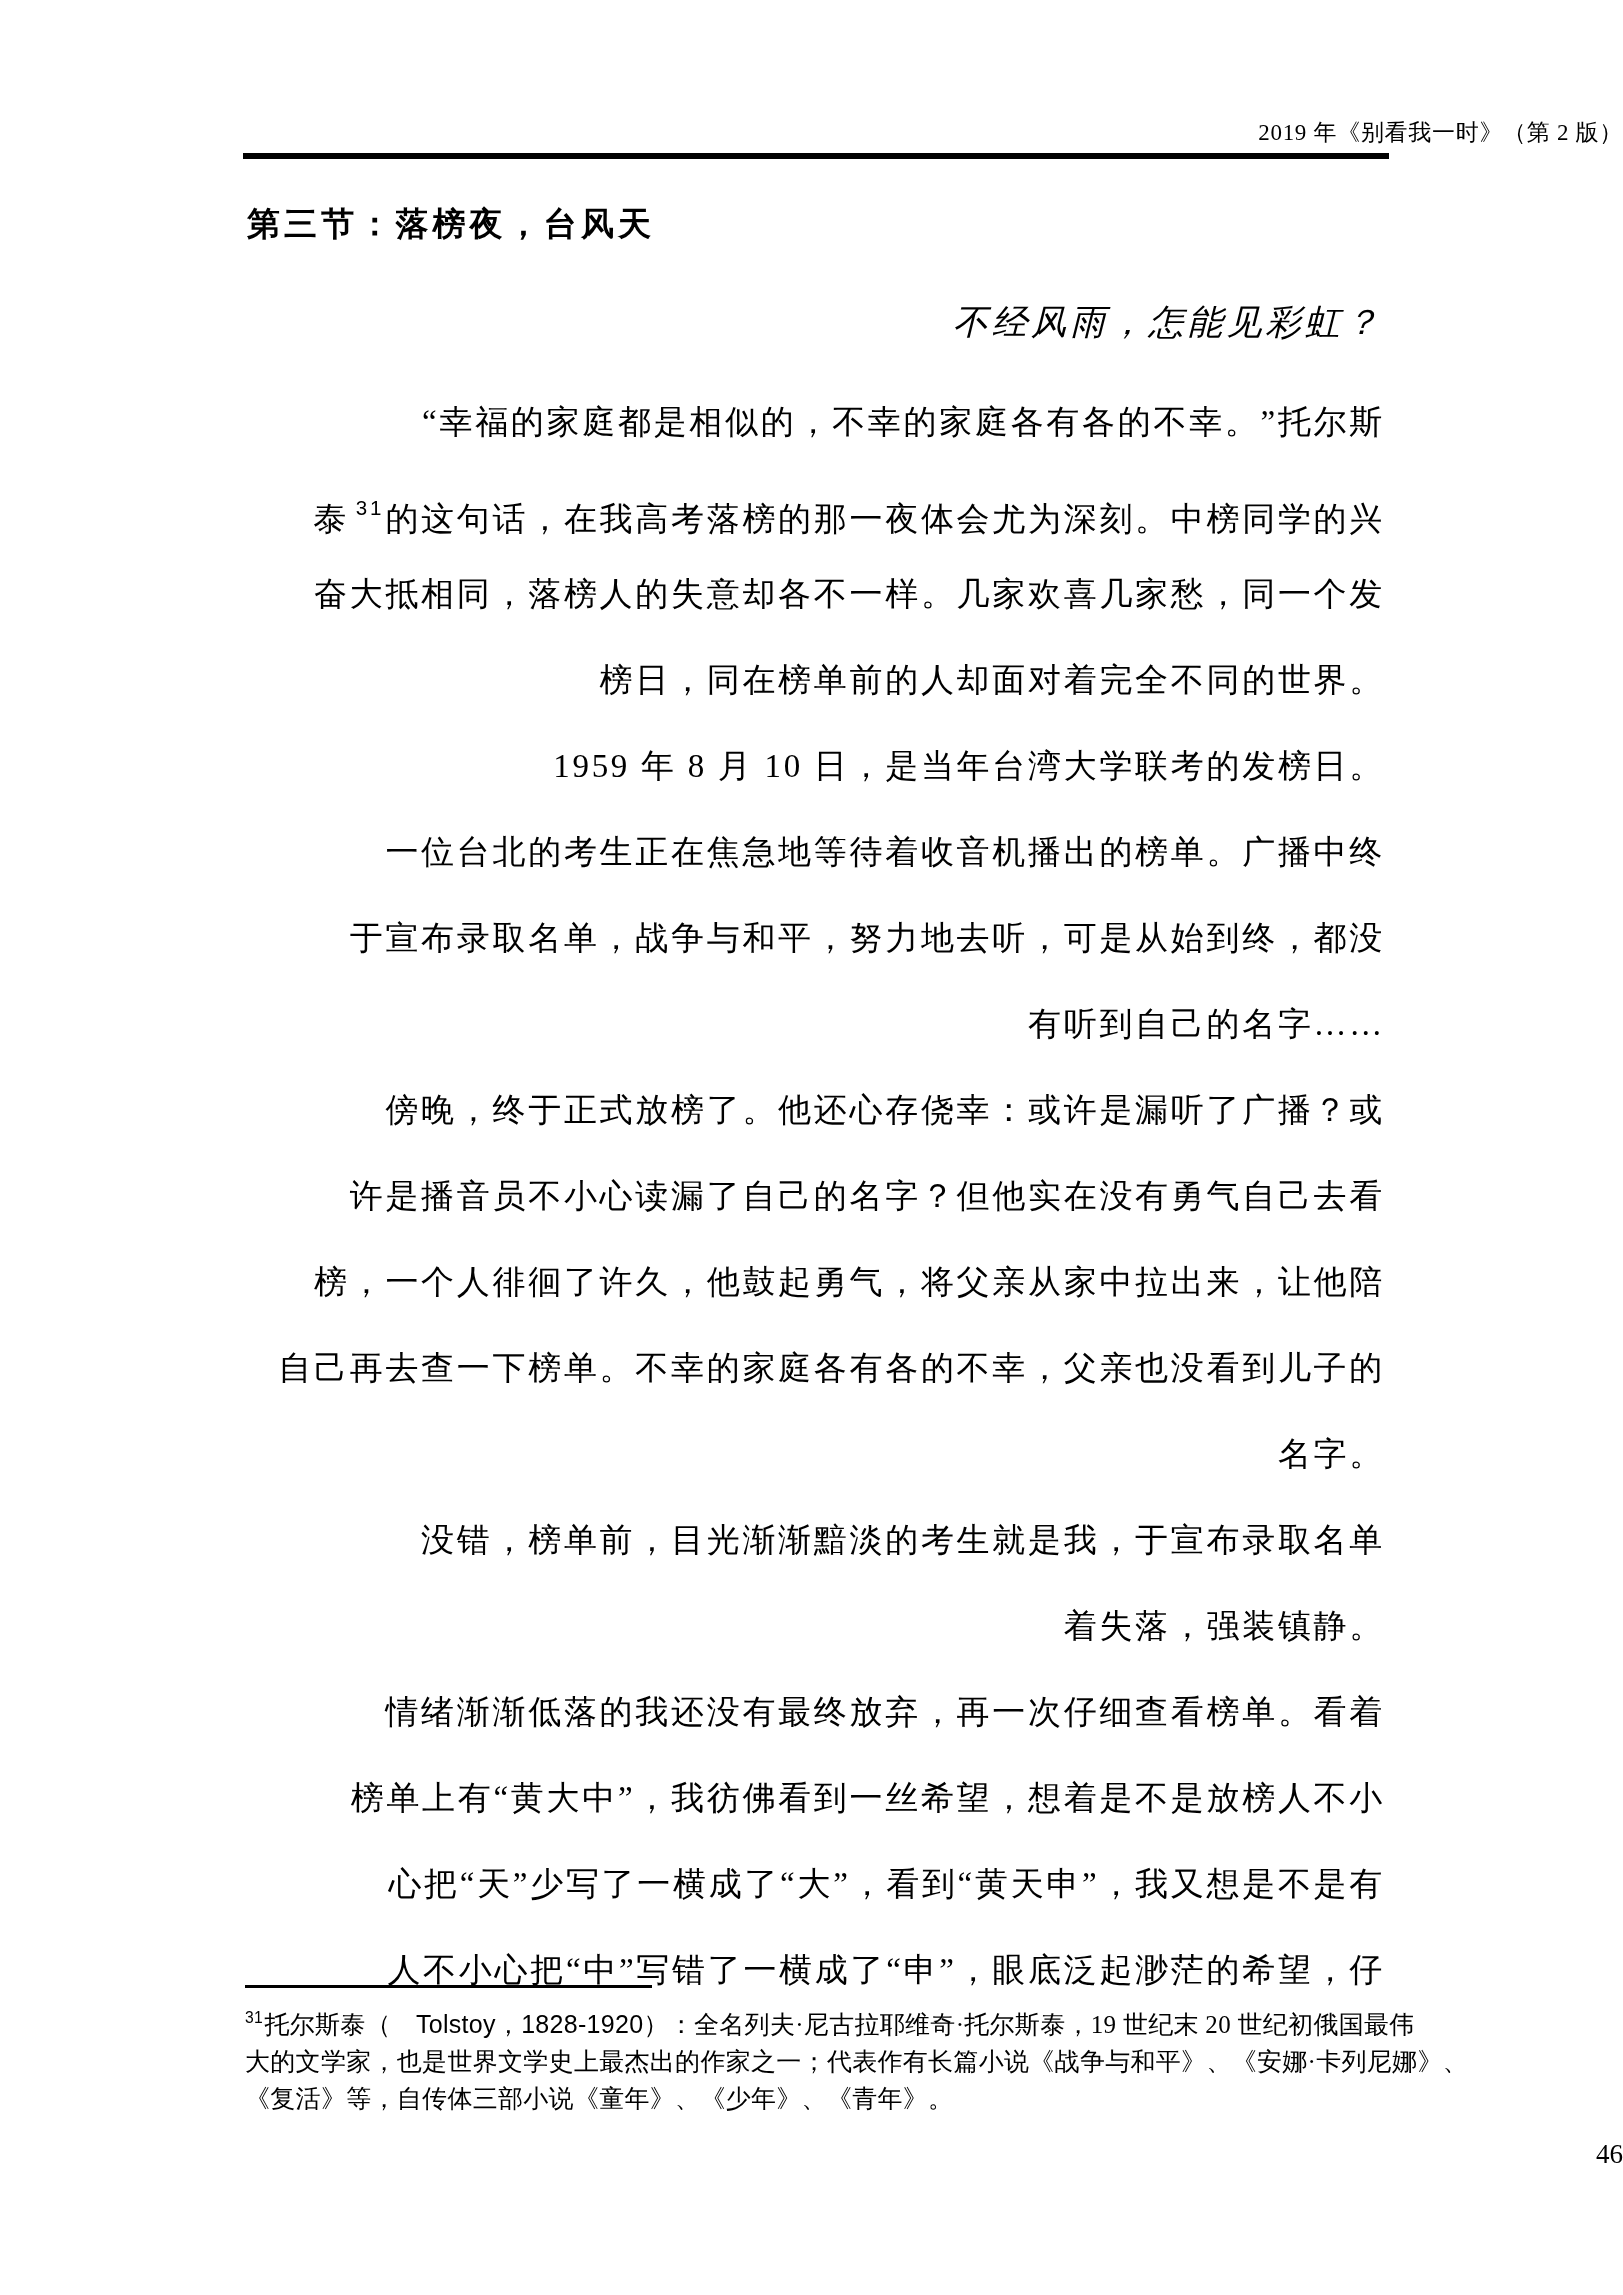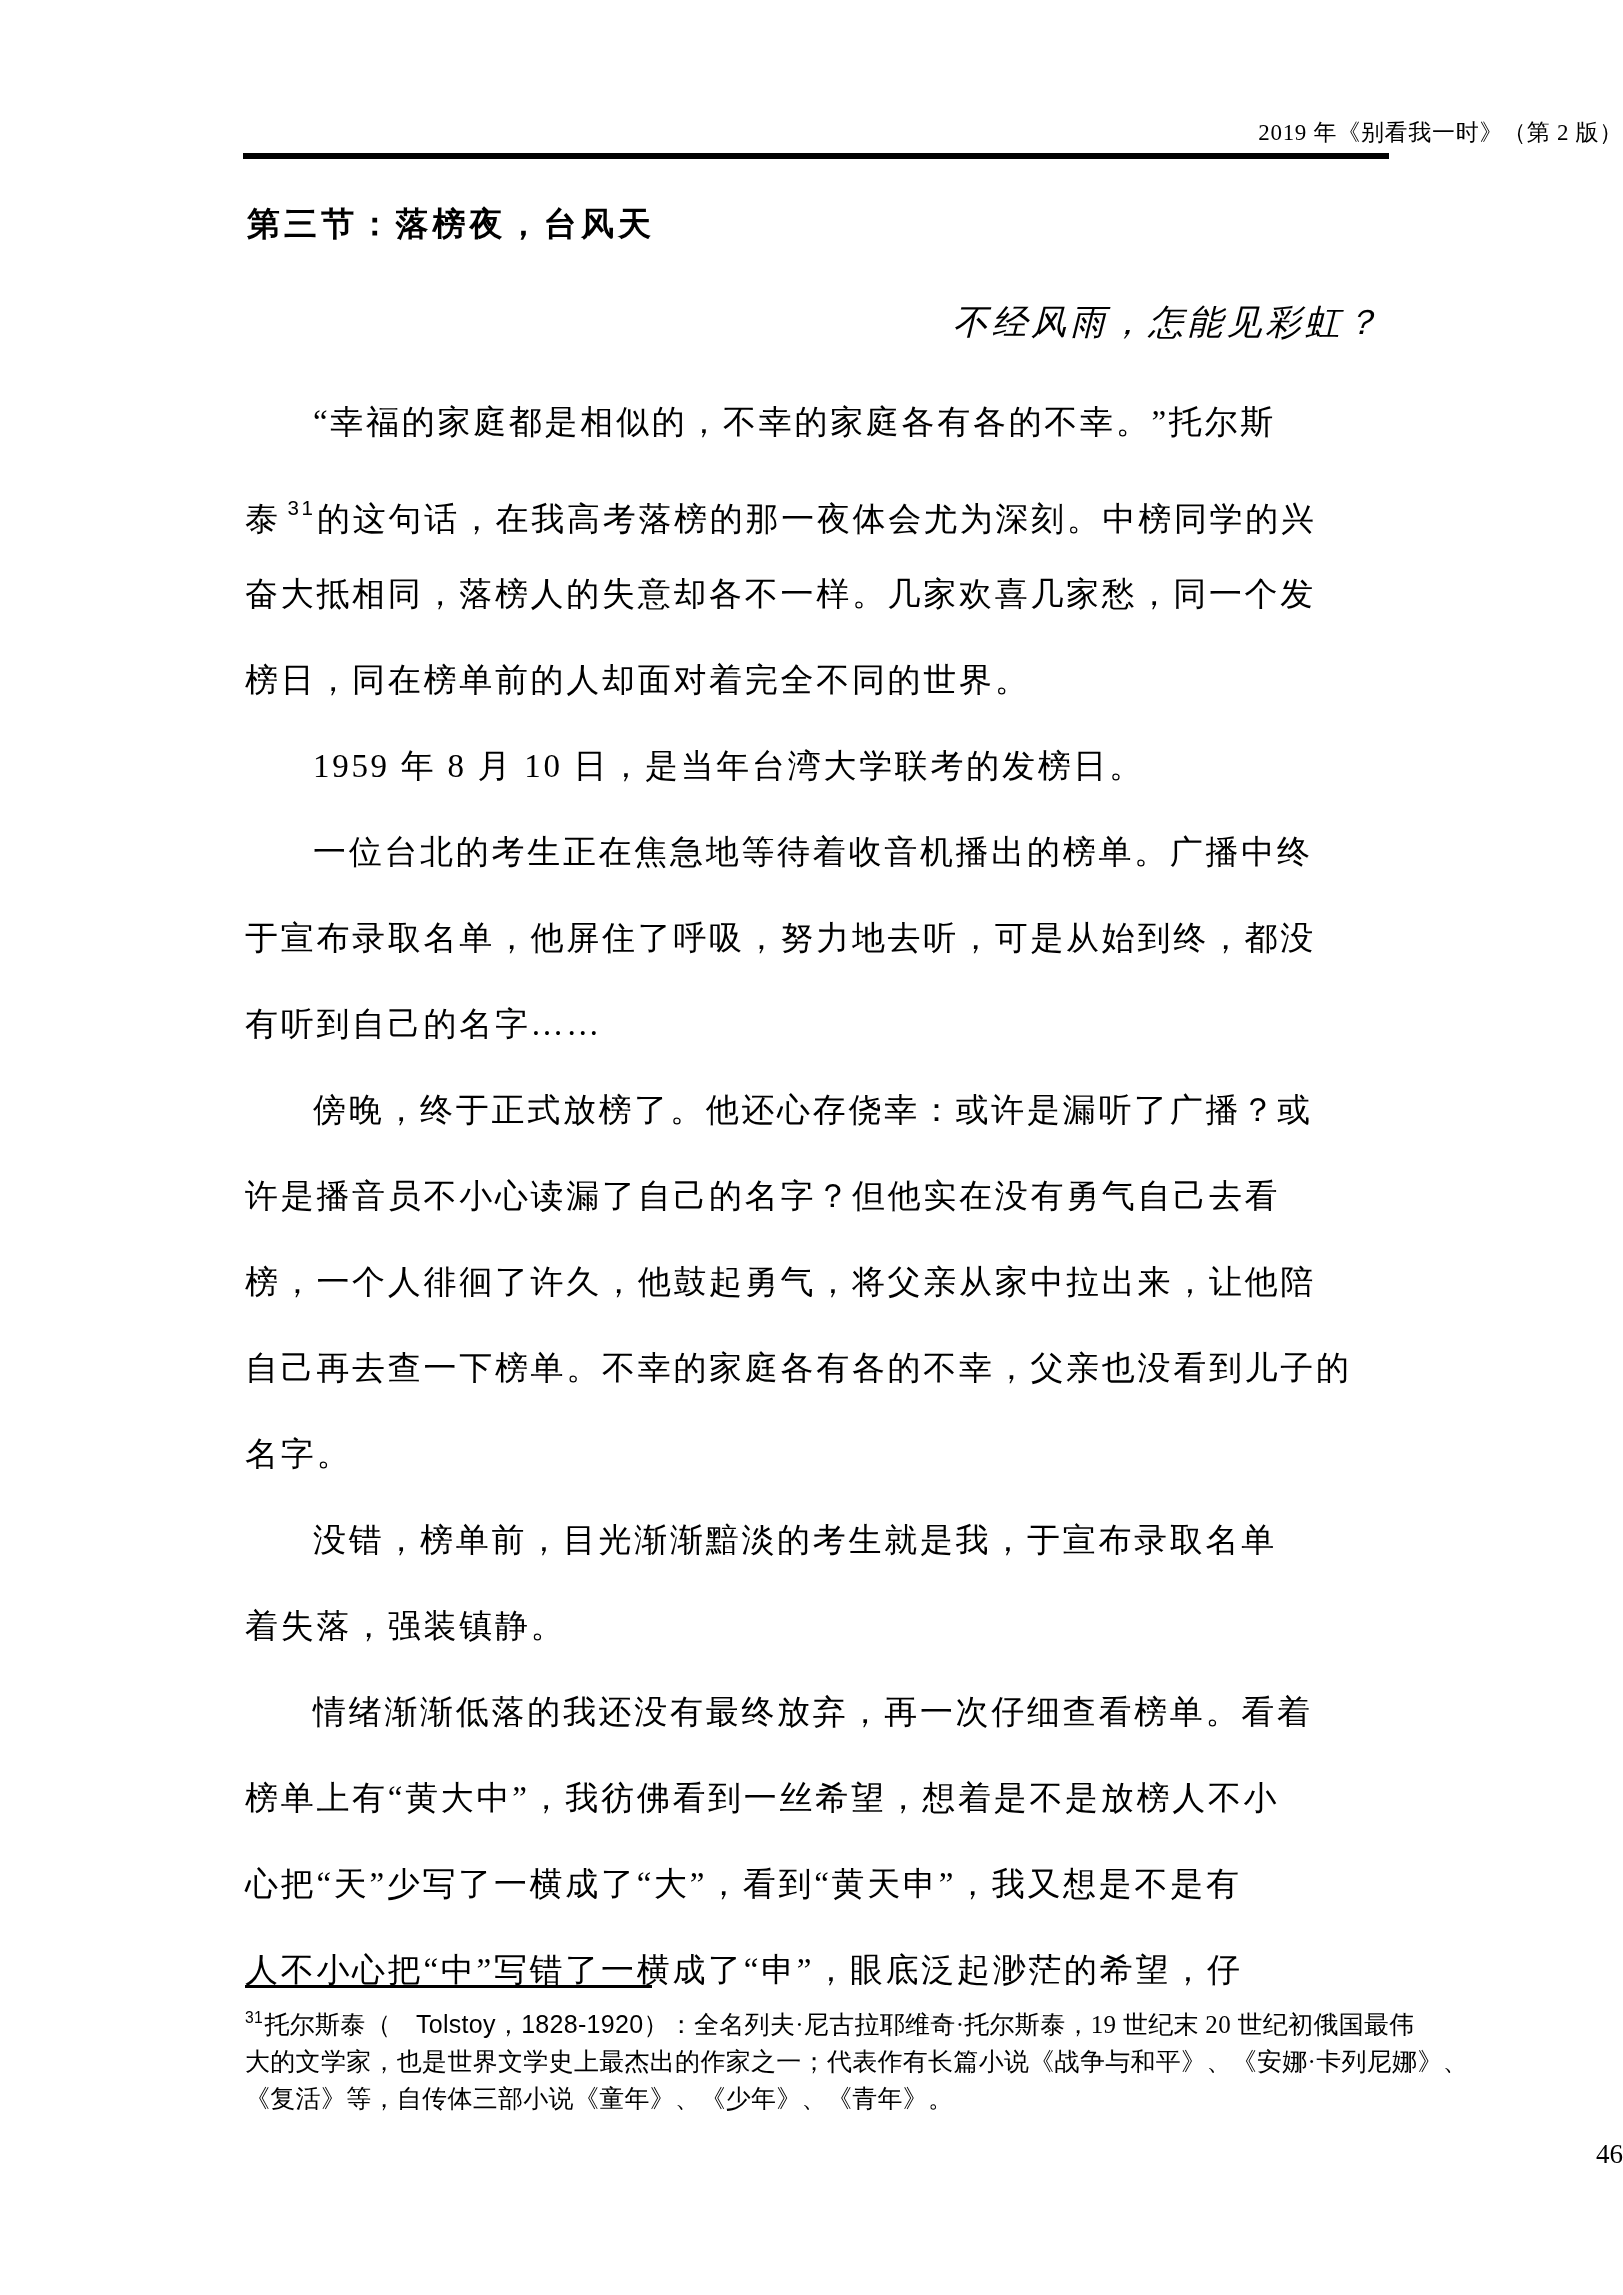--- a/index.html
+++ b/index.html
@@ -55,20 +55,21 @@
     top: 379px;
     left: 245px;
     width: 1140px;
   }
   .bline {
     height: 86px;
     line-height: 86px;
     font-size: 33px;
     letter-spacing: 2.7px;
     white-space: nowrap;
+    text-align: right;
   }
   .bline.indent { text-indent: 68px; }
   .bsup {
     font-size: 20.5px;
     vertical-align: 15px;
     margin-left: 6.8px;
     margin-right: 1.4px;
     font-family: "Liberation Sans", "DejaVu Sans", sans-serif;
   }
   .footnote-sep {
@@ -118,21 +119,21 @@
   <div class="section-title">第三节：落榜夜，台风天</div>
   <div class="epigraph">不经风雨，怎能见彩虹？</div>
 
   <div class="body-block">
     <div class="bline indent">“幸福的家庭都是相似的，不幸的家庭各有各的不幸。”托尔斯</div>
     <div class="bline"><span>泰</span><span class="bsup">31</span><span>的这句话，在我高考落榜的那一夜体会尤为深刻。中榜同学的兴</span></div>
     <div class="bline">奋大抵相同，落榜人的失意却各不一样。几家欢喜几家愁，同一个发</div>
     <div class="bline">榜日，同在榜单前的人却面对着完全不同的世界。</div>
     <div class="bline indent">1959 年 8 月 10 日，是当年台湾大学联考的发榜日。</div>
     <div class="bline indent">一位台北的考生正在焦急地等待着收音机播出的榜单。广播中终</div>
-    <div class="bline">于宣布录取名单，他屏住了呼吸，努力地去听，可是从始到终，都没</div>
+    <div class="bline">于宣布录取名单，战争与和平，努力地去听，可是从始到终，都没</div>
     <div class="bline">有听到自己的名字……</div>
     <div class="bline indent">傍晚，终于正式放榜了。他还心存侥幸：或许是漏听了广播？或</div>
     <div class="bline">许是播音员不小心读漏了自己的名字？但他实在没有勇气自己去看</div>
     <div class="bline">榜，一个人徘徊了许久，他鼓起勇气，将父亲从家中拉出来，让他陪</div>
     <div class="bline">自己再去查一下榜单。不幸的家庭各有各的不幸，父亲也没看到儿子的</div>
     <div class="bline">名字。</div>
     <div class="bline indent">没错，榜单前，目光渐渐黯淡的考生就是我，于宣布录取名单</div>
     <div class="bline">着失落，强装镇静。</div>
     <div class="bline indent">情绪渐渐低落的我还没有最终放弃，再一次仔细查看榜单。看着</div>
     <div class="bline">榜单上有“黄大中”，我彷佛看到一丝希望，想着是不是放榜人不小</div>

